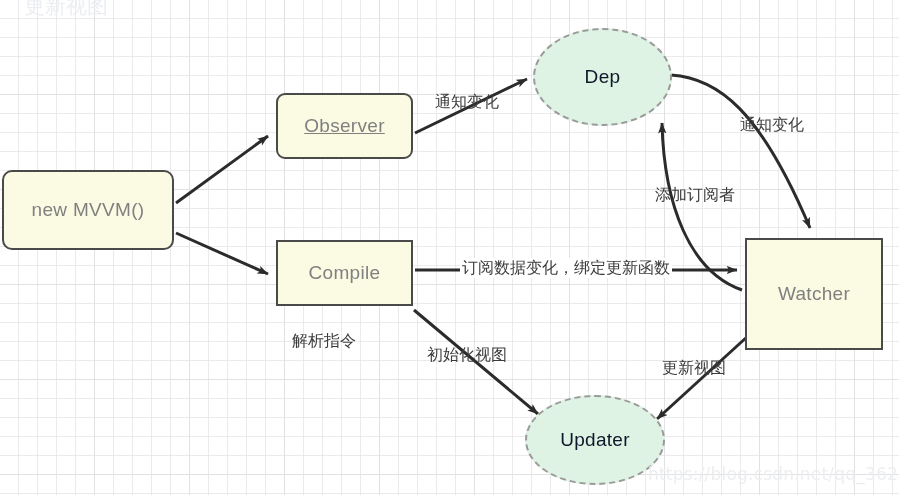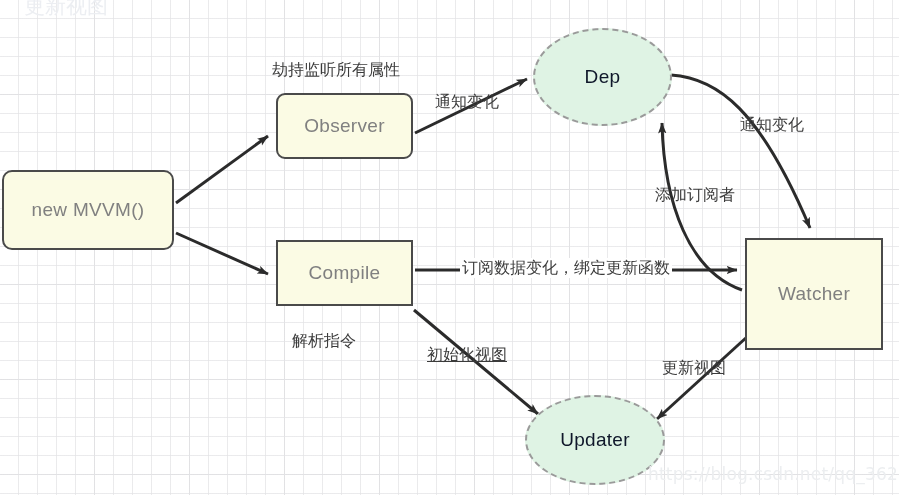--- a/index.html
+++ b/index.html
@@ -103,51 +103,50 @@
       <path d="M415,270 L737,270" marker-end="url(#arrow)"></path>
       <path d="M414,310 L538,414" marker-end="url(#arrow)"></path>
       <path d="M748,336 L657,419" marker-end="url(#arrow)"></path>
     </g>
   </svg>
 
   <div class="node node-rect rounded" style="left:2px; top:170px; width:172px; height:80px;border-radius:10px;">
     <span>new MVVM()</span>
   </div>
 
-  <div class="node node-rect rounded" style="left:276px; top:93px; width:137px; height:66px;">
+  <div class="node node-rect rounded" style="left:276px; top:93px; width:137px; height:66px;text-decoration:underline;">
     <span>Observer</span>
   </div>
 
   <div class="node node-rect" style="left:276px; top:240px; width:137px; height:66px;">
     <span>Compile</span>
   </div>
 
   <div class="node node-ellipse" style="left:533px; top:28px; width:139px; height:98px;">
     <span>Dep</span>
   </div>
 
   <div class="node node-rect" style="left:745px; top:238px; width:138px; height:112px;">
     <span>Watcher</span>
   </div>
 
   <div class="node node-ellipse" style="left:525px; top:395px; width:140px; height:90px;">
     <span>Updater</span>
   </div>
 
-  <div class="edge-label" style="left:272px; top:60px;">劫持监听所有属性</div>
 
   <div class="edge-label" style="left:292px; top:331px;">解析指令</div>
 
   <div class="edge-label" style="left:435px; top:92px;">通知变化</div>
 
   <div class="edge-label" style="left:740px; top:115px;">通知变化</div>
 
   <div class="edge-label" style="left:655px; top:185px;">添加订阅者</div>
 
   <div class="edge-label" style="left:460px; top:258px; background:#ffffff; padding:0 2px;">订阅数据变化，绑定更新函数</div>
 
-  <div class="edge-label" style="left:427px; top:345px;text-decoration:underline;">初始化视图</div>
+  <div class="edge-label" style="left:427px; top:345px;">初始化视图</div>
 
   <div class="edge-label" style="left:662px; top:358px;">更新视图</div>
 
   <div class="watermark">https://blog.csdn.net/qq_36262295</div>
 
 </div>
 
 </body></html>

